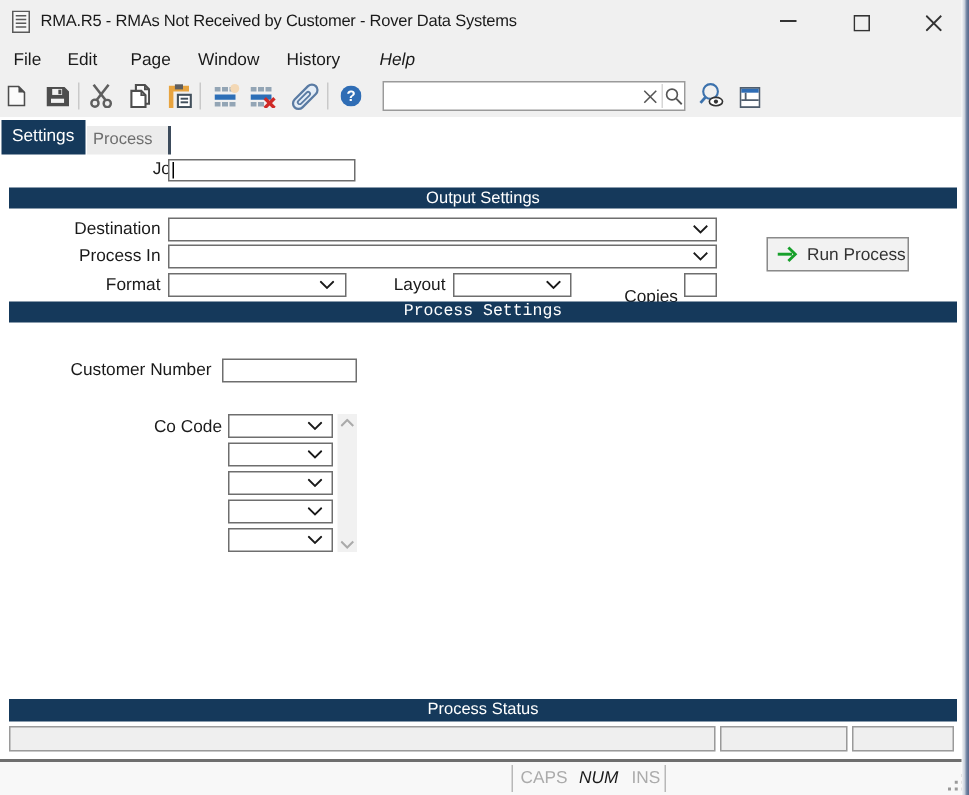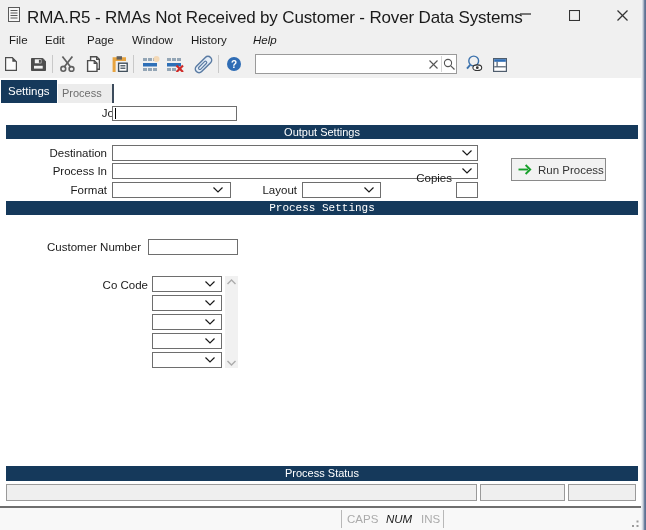--- a/index.html
+++ b/index.html
@@ -19,21 +19,21 @@
 
   <div class="abs gray" style="left:0;top:0;width:643px;height:78px;"></div>
 
   <svg class="abs" style="left:8px;top:7px;" width="12" height="15" viewBox="0 0 12 15">
     <rect x="0.5" y="0.5" width="11" height="14" fill="#f7f7f7" stroke="#5a5a5a"></rect>
     <line x1="2.5" y1="3.5" x2="9.5" y2="3.5" stroke="#5a5a5a"></line>
     <line x1="2.5" y1="6" x2="9.5" y2="6" stroke="#5a5a5a"></line>
     <line x1="2.5" y1="8.5" x2="9.5" y2="8.5" stroke="#5a5a5a"></line>
     <line x1="2.5" y1="11" x2="9.5" y2="11" stroke="#5a5a5a"></line>
   </svg>
-  <div class="lbl" style="left:27px;top:8px;font-size:17px;letter-spacing:-0.15px;">RMA.R5 - RMAs Not Received by Customer  - Rover Data Systems</div>
+  <div class="lbl" style="left:27px;top:8px;font-size:11px;letter-spacing:-0.15px;">RMA.R5 - RMAs Not Received by Customer  - Rover Data Systems</div>
 
   <svg class="abs" style="left:520px;top:13px;" width="12" height="3" viewBox="0 0 12 3">
     <line x1="0" y1="1" x2="11" y2="1" stroke="#333" stroke-width="1.3"></line>
   </svg>
   <svg class="abs" style="left:569px;top:10px;" width="11" height="11" viewBox="0 0 11 11">
     <rect x="0.5" y="0.5" width="10" height="10" fill="none" stroke="#333" stroke-width="1.1"></rect>
   </svg>
   <svg class="abs" style="left:617px;top:10px;" width="11" height="11" viewBox="0 0 11 11">
     <line x1="0.5" y1="0.5" x2="10.5" y2="10.5" stroke="#333" stroke-width="1.2"></line>
     <line x1="10.5" y1="0.5" x2="0.5" y2="10.5" stroke="#333" stroke-width="1.2"></line>
@@ -178,21 +178,21 @@
   <div class="rlbl" style="left:0;width:107px;top:184px;">Format</div>
   <div class="inp" style="left:112px;top:182px;width:119px;height:16px;"></div>
   <svg class="abs" style="left:213px;top:187px;" width="10" height="6" viewBox="0 0 10 6">
     <path d="M0.5 0.5 L5 5 L9.5 0.5" fill="none" stroke="#1a1a1a" stroke-width="1.2"></path>
   </svg>
   <div class="rlbl" style="left:200px;width:97px;top:184px;">Layout</div>
   <div class="inp" style="left:302px;top:182px;width:79px;height:16px;"></div>
   <svg class="abs" style="left:364px;top:187px;" width="10" height="6" viewBox="0 0 10 6">
     <path d="M0.5 0.5 L5 5 L9.5 0.5" fill="none" stroke="#1a1a1a" stroke-width="1.2"></path>
   </svg>
-  <div class="rlbl" style="left:360px;width:92px;top:172px;">Copies</div>
+  <div class="rlbl" style="left:360px;width:92px;top:192px;">Copies</div>
   <div class="inp" style="left:456px;top:182px;width:22px;height:16px;"></div>
 
   <div class="abs" style="left:511px;top:158px;width:95px;height:23px;background:#f2f2f2;border:1px solid #8a8a8a;box-sizing:border-box;"></div>
   <svg class="abs" style="left:518px;top:163px;" width="14" height="13" viewBox="0 0 14 13">
     <line x1="0.5" y1="6.5" x2="10" y2="6.5" stroke="#17a02b" stroke-width="1.9"></line>
     <path d="M7.6 2 L12.2 6.5 L7.6 11" fill="none" stroke="#17a02b" stroke-width="1.9"></path>
   </svg>
   <div class="lbl" style="left:538px;top:164px;font-size:11.5px;color:#333;">Run Process</div>
 
   <div class="band" style="top:201px;font-family:Liberation Mono, monospace;">Process Settings</div>

